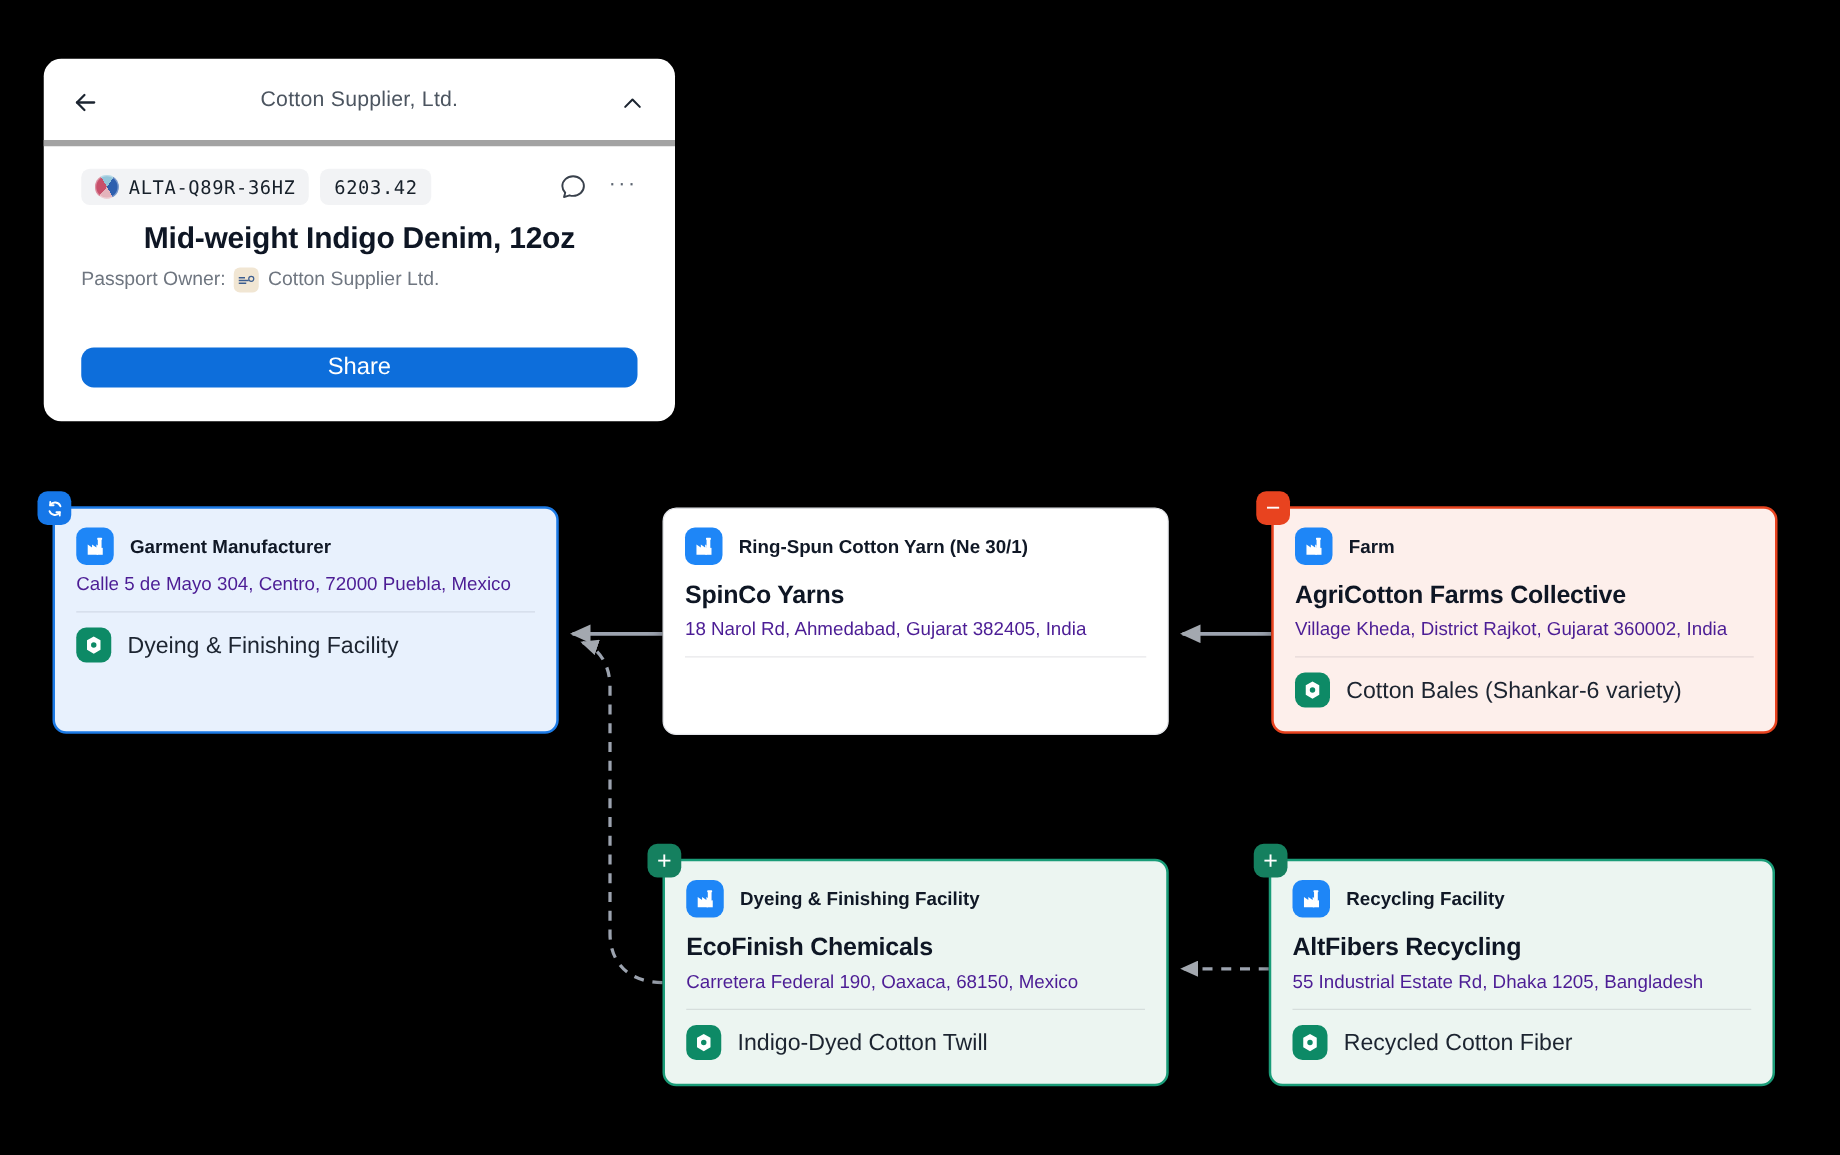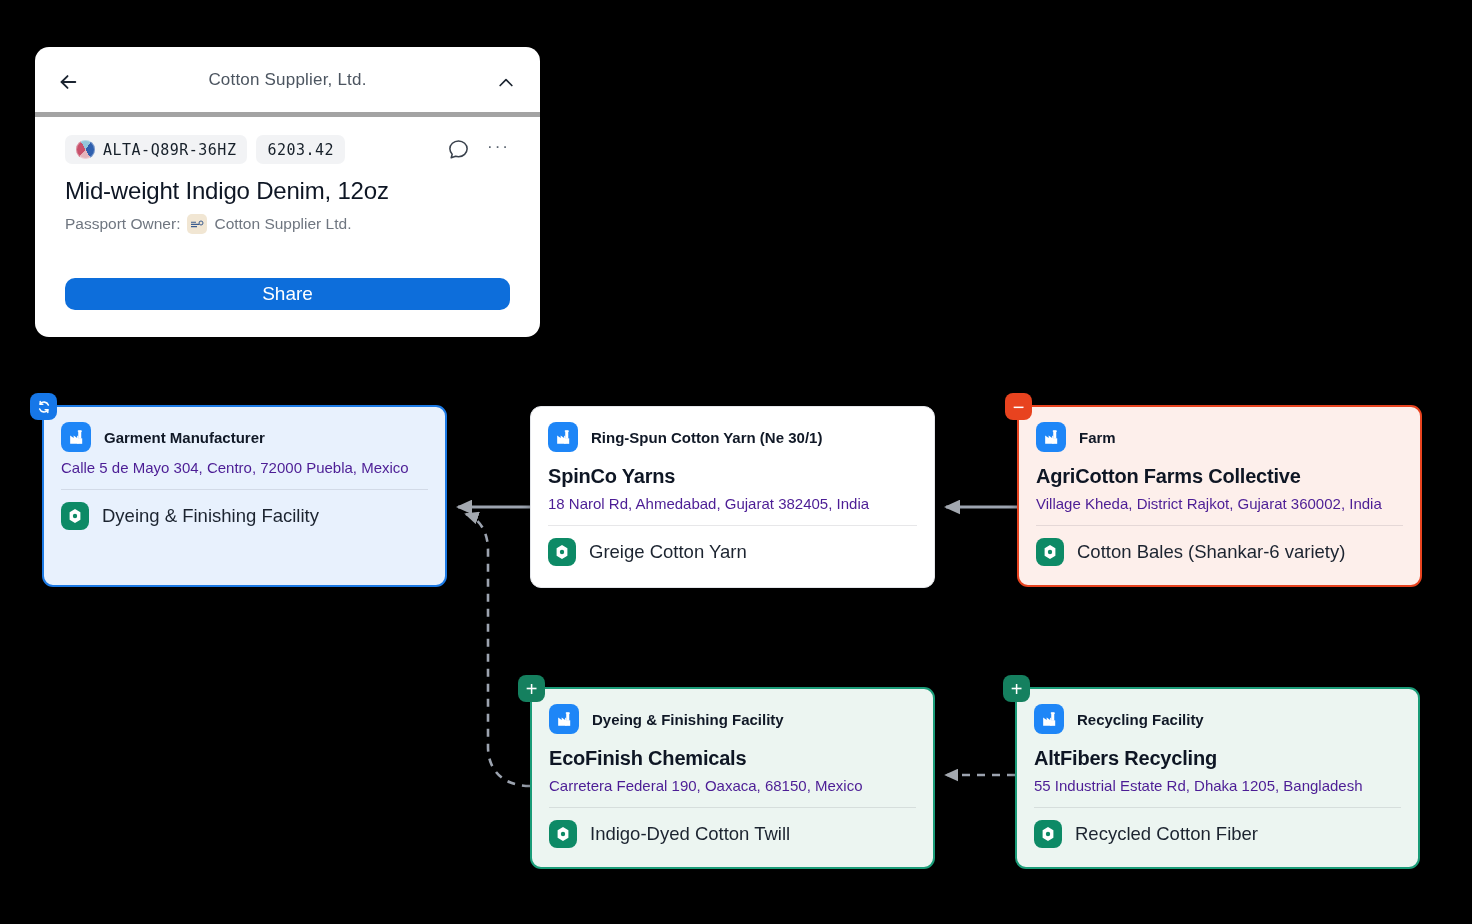--- a/index.html
+++ b/index.html
@@ -26,21 +26,21 @@
     font-family:"DejaVu Sans Mono", monospace; font-size:15px; color:#17202a; letter-spacing:.5px;
   }
   .pill + .pill { margin-left:9px; }
   .mini-logo {
     width:19px; height:19px; border-radius:50%;
     background:conic-gradient(from 220deg,#c8506b 0 110deg,#93c5da 110deg 175deg,#2e5fae 175deg 290deg,#e4b4bc 290deg 360deg);
     box-shadow:inset 0 0 0 1px rgba(255,255,255,.35);
   }
   .pc-actions { margin-left:auto; display:flex; align-items:center; gap:17px; }
   .pc-more { font-size:17px; color:#5b6470; letter-spacing:2px; cursor:pointer; line-height:1; padding-bottom:6px; }
-  .pc-product-title { margin-top:13px; font-size:24px; font-weight:400; color:#0e1624; letter-spacing:-.2px; }
+  .pc-product-title { margin-top:13px; font-size:24px; font-weight:700; color:#0e1624; letter-spacing:-.2px;text-align:center; }
   .pc-owner-row { margin-top:9px; display:flex; align-items:center; gap:7px; font-size:15.5px; color:#6f7680; }
   .owner-chip {
     width:20px; height:20px; border-radius:5px; background:#f1e6d3;
     display:flex; align-items:center; justify-content:center;
   }
   .share-btn {
     position:absolute; left:30px; right:30px; bottom:27px; height:32px;
     background:#0d6edb; border:none; border-radius:10px; color:#fff;
     font-family:"Liberation Sans", sans-serif; font-size:19px; font-weight:500; cursor:pointer;
   }
@@ -180,28 +180,20 @@
           <rect x="13.6" y="2.8" width="5" height="2" rx="0.7"></rect>
           <path d="M4 20V9.6l4.4 3V9.6l4.4 3V9.6l1.6 1.1V20z"></path>
           <rect x="13" y="13" width="6.2" height="7"></rect>
         </svg>
     </span>
     <span class="node-role">Ring-Spun Cotton Yarn (Ne 30/1)</span>
   </div>
   <div class="node-name">SpinCo Yarns</div>
   <div class="node-address">18 Narol Rd, Ahmedabad, Gujarat 382405, India</div>
   <div class="node-divider"></div>
-  <div class="node-footer">
-    <span class="sq-icon green">
-      <svg width="18" height="18" viewBox="0 0 24 24">
-          <path fill="#fff" fill-rule="evenodd" d="M12 2.8 19.2 7v10L12 21.2 4.8 17V7Zm0 6.3a2.9 2.9 0 1 0 0 5.8 2.9 2.9 0 0 0 0-5.8Z"></path>
-        </svg>
-    </span>
-    <span class="node-output">Greige Cotton Yarn</span>
-  </div>
 </div>
 
 <div class="node theme-red" style="left:1017px; top:405px;">
   <div class="node-badge badge-red">−</div>
   <div class="node-header">
     <span class="sq-icon blue">
       <svg width="19" height="19" viewBox="0 0 24 24" fill="#fff">
           <rect x="14.2" y="3.6" width="3.8" height="10" rx="0.6"></rect>
           <rect x="13.6" y="2.8" width="5" height="2" rx="0.7"></rect>
           <path d="M4 20V9.6l4.4 3V9.6l4.4 3V9.6l1.6 1.1V20z"></path>

